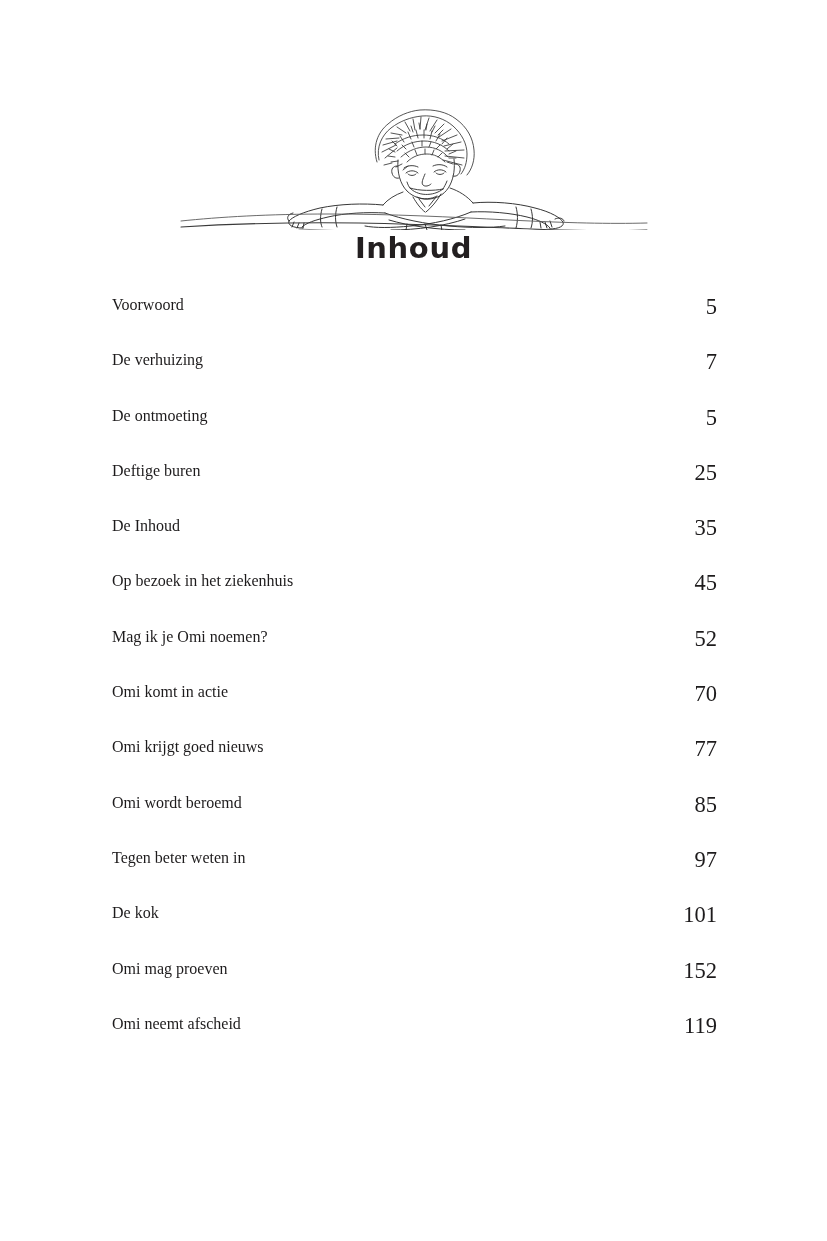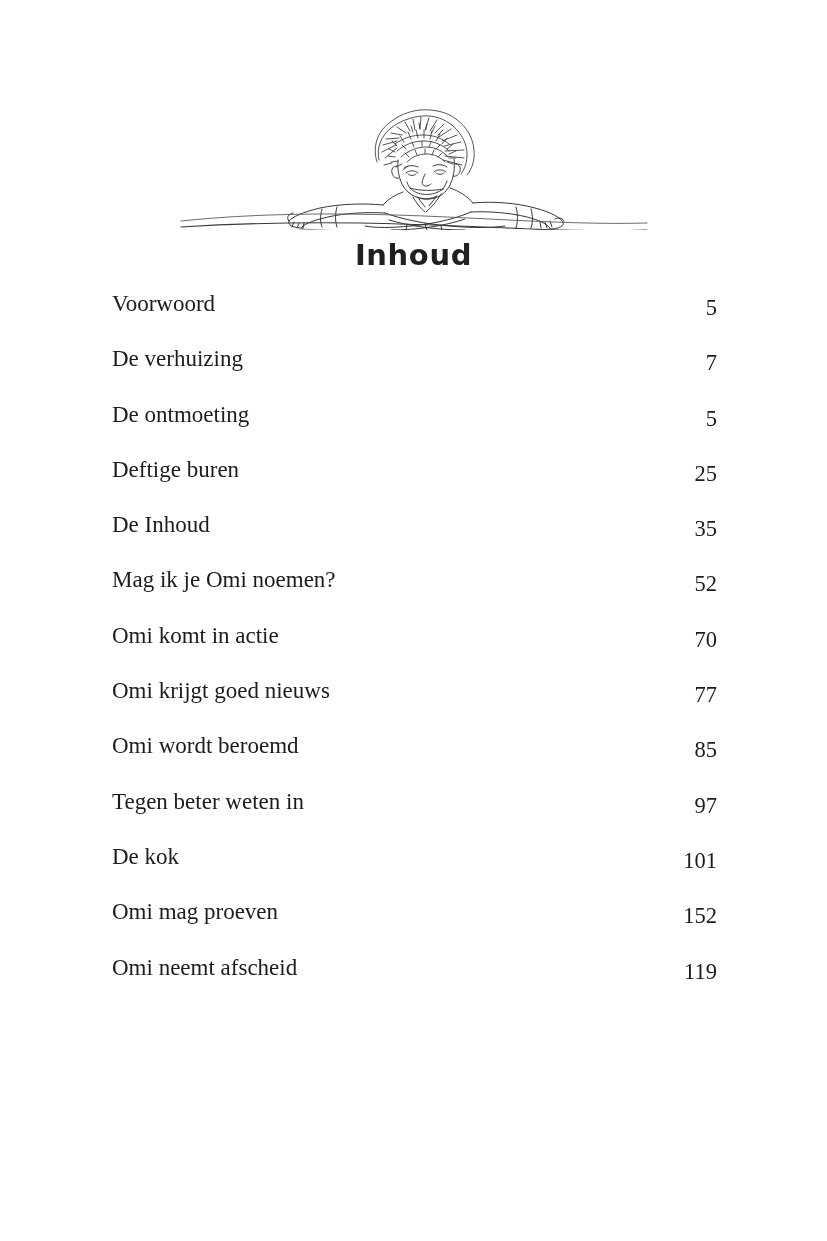--- a/index.html
+++ b/index.html
@@ -28,21 +28,21 @@
     justify-content: center;
   }
   .illustration-svg {
     display: block;
   }
 
   
   .page-title {
     position: absolute;
     left: 0;
-    top: 238px;
+    top: 231px;
     width: 827px;
     text-align: center;
     font-family: "DejaVu Sans", sans-serif;
     font-size: 29px;
     font-weight: 600;
     letter-spacing: 0.6px;
     color: #231f20;
   }
 
   
@@ -54,21 +54,21 @@
   }
   .toc-row {
     position: relative;
     height: 55.3px;
     display: flex;
     align-items: baseline;
     justify-content: space-between;
   }
   .toc-title {
     font-family: "Liberation Serif", serif;
-    font-size: 23px;
+    font-size: 16px;
     color: #1d1b1c;
     white-space: nowrap;
     line-height: 1;
   }
   .toc-page {
     font-family: "Liberation Serif", serif;
     font-size: 22.5px;
     color: #1d1b1c;
     line-height: 1;
     position: relative;
@@ -256,20 +256,24 @@
     <div class="toc-row">
       <span class="toc-title">Deftige buren</span>
       <span class="toc-page">25</span>
     </div>
 
     <div class="toc-row">
       <span class="toc-title">De Inhoud</span>
       <span class="toc-page">35</span>
     </div>
 
+    <div class="toc-row">
+      <span class="toc-title">Op bezoek in het ziekenhuis</span>
+      <span class="toc-page">45</span>
+    </div>
 
     <div class="toc-row">
       <span class="toc-title">Mag ik je Omi noemen?</span>
       <span class="toc-page">52</span>
     </div>
 
 
     <div class="toc-row">
       <span class="toc-title">Omi komt in actie</span>
       <span class="toc-page">70</span>

